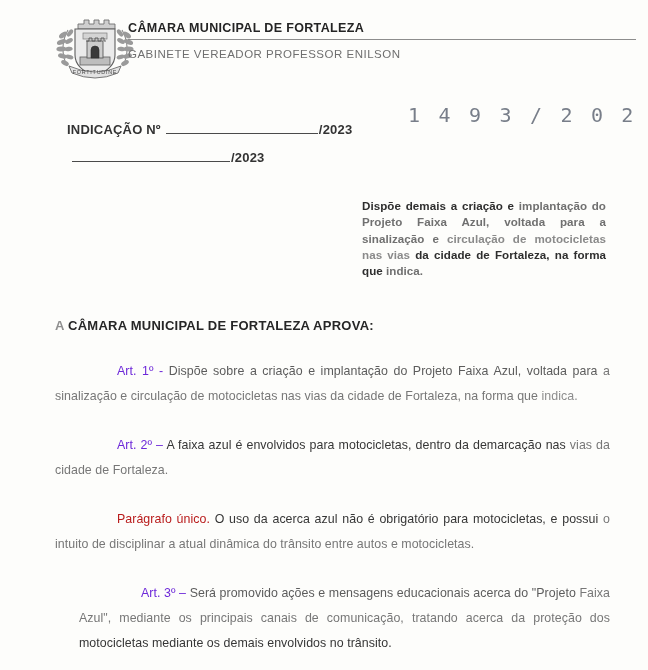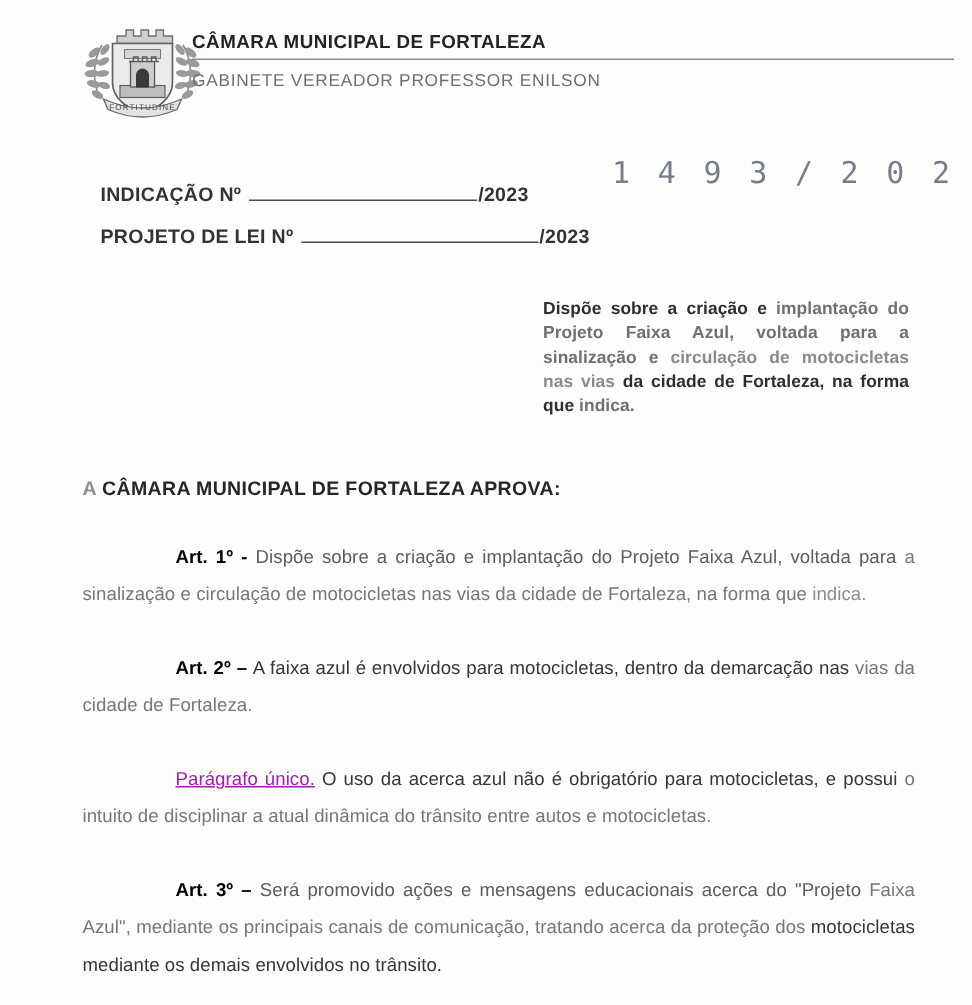--- a/index.html
+++ b/index.html
@@ -150,23 +150,23 @@
 
   .para {
     font-size: 12.4px;
     line-height: 25px;
     text-align: justify;
     color: #363636;
     margin: 0 0 24px 0;
     text-indent: 62px;
     letter-spacing: 0.05px;
   }
-  .para:last-child { margin-bottom: 0; }
-  .para .art { font-weight: bold; color: #000000; }
-  .para .pgf { color: #a21caf; text-decoration: underline; }
+  .para:last-child { margin-bottom: 0; margin-left: 24px; }
+  .para .art { font-weight: normal; color: #6d28d9; }
+  .para .pgf { color: #b91c1c; }
   .para .f1 { color: #5c5c5c; }
   .para .f2 { color: #777; }
   .para .f3 { color: #8d8d8d; }
 </style>
 </head>
 <body>
 
 <div class="page">
 
   <div class="header">
@@ -232,28 +232,27 @@
 
   <div class="form-block">
 
     <div class="form-row row-indicacao">
       <span class="fl-label">INDICAÇÃO Nº</span>
       <span class="fl-blank"></span>
       <span class="fl-year">/2023</span>
     </div>
 
     <div class="form-row row-projeto">
-      <span class="fl-label">PROJETO DE LEI Nº</span>
       <span class="fl-blank"></span>
       <span class="fl-year">/2023</span>
     </div>
   </div>
 
   <div class="ementa">
-    <span>Dispõe sobre a criação e</span>
+    <span>Dispõe demais a criação e</span>
     <span class="fade-a">implantação do Projeto Faixa Azul,</span>
     <span class="fade-a">voltada para a sinalização e</span>
     <span class="fade-b">circulação de motocicletas nas vias</span>
     <span>da cidade de Fortaleza, na forma que</span>
     <span class="fade-a">indica.</span>
   </div>
 
   <div class="body-area">
 
     <p class="aprova">

